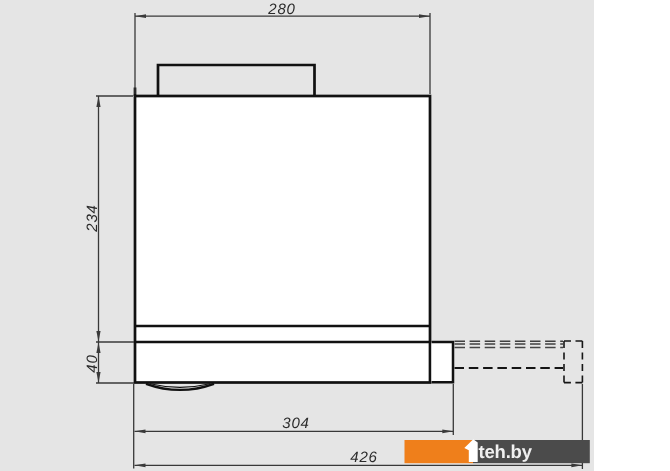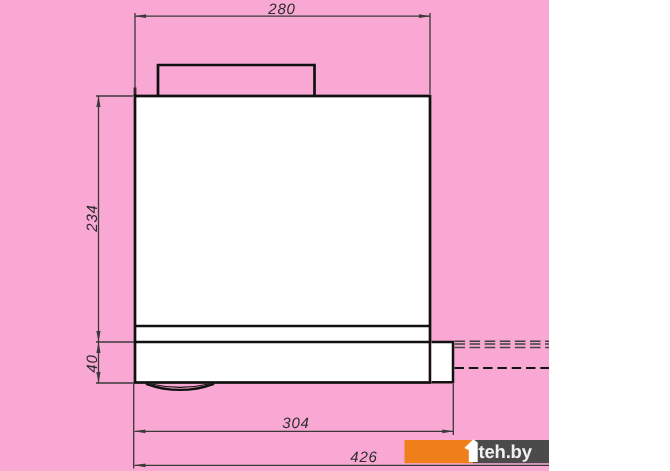--- a/index.html
+++ b/index.html
@@ -1,16 +1,16 @@
 <!DOCTYPE html>
 <html><head>
 <meta charset="utf-8">
 <style>
   html,body{margin:0;padding:0;background:#ffffff;}
-  .page{position:relative;width:549px;height:471px;background:#f9a8d4;overflow:hidden;
+  .page{position:relative;width:594px;height:471px;background:#e5e5e5;overflow:hidden;
         font-family:"Liberation Sans", sans-serif;}
   svg{position:absolute;left:0;top:0;}
   text{-webkit-font-smoothing:antialiased;text-rendering:geometricPrecision;}
   .dim{font:italic 15px "Liberation Sans", sans-serif;fill:#2b2b2b;letter-spacing:0.8px;}
 </style>
 </head>
 <body>
 <div class="page">
 <svg width="670" height="471" viewBox="0 0 670 471">
 

